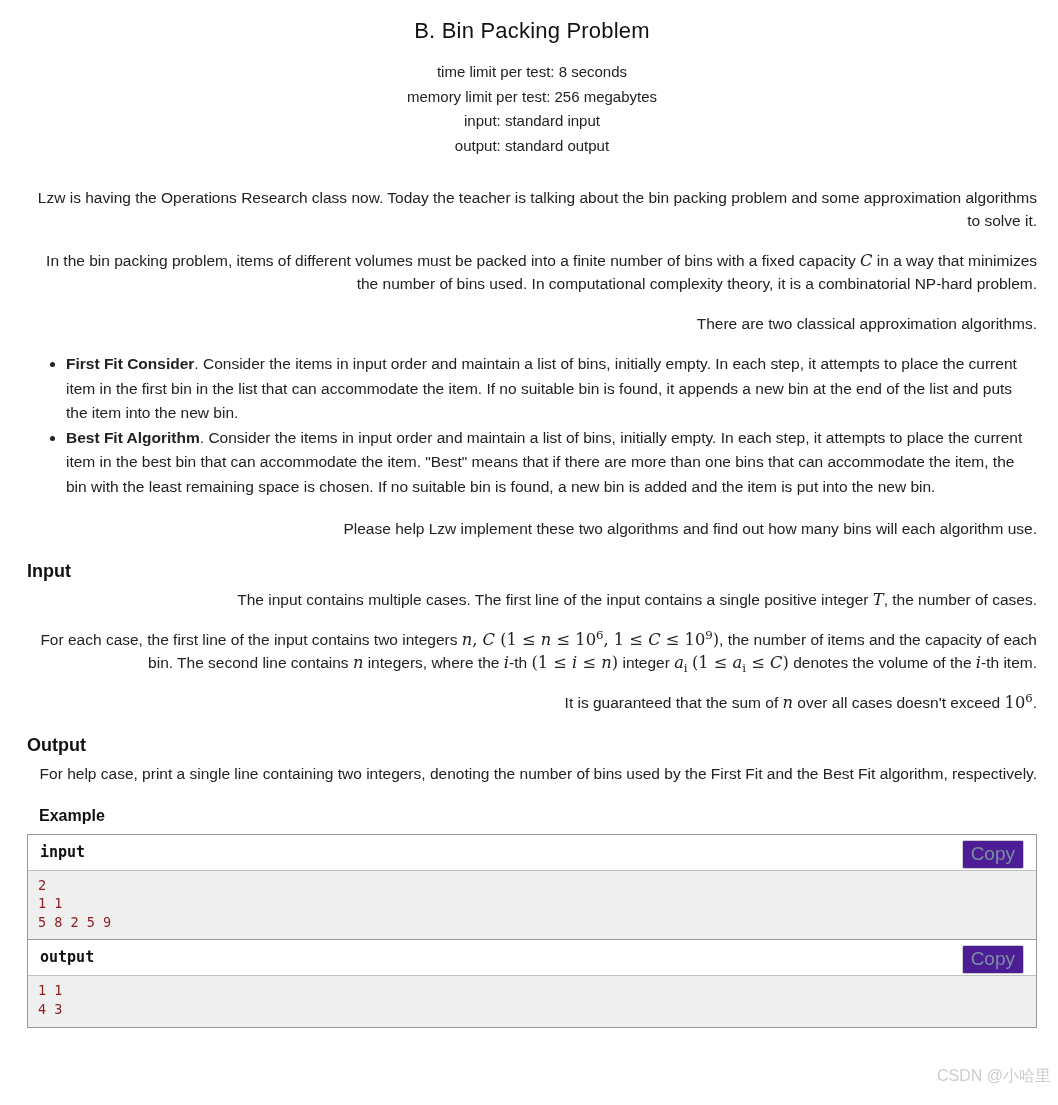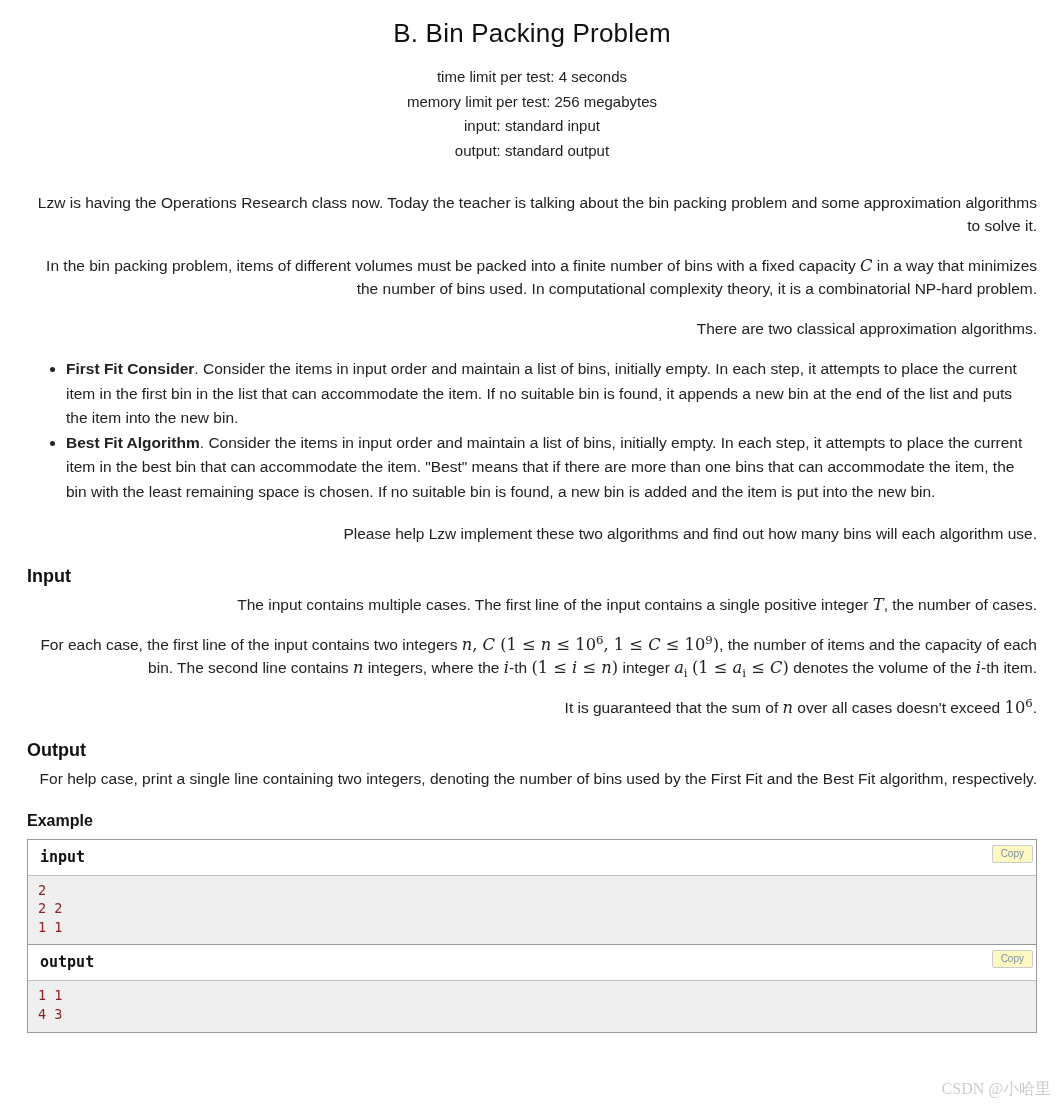--- a/index.html
+++ b/index.html
@@ -13,71 +13,71 @@
     --watermark:#cccccc;
   }
   html,body{margin:0;padding:0;}
   body{
     width:1058px;height:1105px;position:relative;overflow:hidden;
     background:#ffffff;color:var(--body-text);
     font-family:"Liberation Sans",sans-serif;
   }
   .page{padding:18px 21px 0 27px;}
   .title{
-    text-align:center;font-size:26px;font-weight:400;color:#111;
+    text-align:center;font-size:22px;font-weight:400;color:#111;
     margin:0 0 16px 0;letter-spacing:.2px;
   }
   .meta{
     text-align:center;font-size:15px;line-height:24.5px;margin-bottom:28px;
   }
   .meta div{white-space:nowrap;}
   p.body-p{font-size:15.5px;line-height:23px;margin:0 0 17px 0;text-align:right;}
   ul.bullets{margin:0 0 17px 0;padding-left:39px;}
   ul.bullets li{font-size:15.5px;line-height:24.6px;}
   h2.section-h{font-size:18px;font-weight:700;margin:21px 0 6px 0;color:#111;}
-  h3.example-h{font-size:16px;font-weight:700;margin:22px 0 9px 0;color:#111;}
+  h3.example-h{font-size:16px;font-weight:700;margin:22px 0 9px 12px;color:#111;}
   .math{font-family:"DejaVu Serif",serif;font-size:1.05em;}
   .math em{font-style:italic;font-family:inherit;}
   .math sup{font-size:.72em;line-height:0;}
   .math sub{font-size:.72em;line-height:0;}
   .sample{border:1px solid var(--sample-border);margin-bottom:6px;}
   .sample-section + .sample-section{border-top:1px solid var(--sample-border);}
   .sample-header{
     position:relative;background:#fff;padding:8px 12px 9px 12px;
     font-family:"DejaVu Sans Mono",monospace;font-weight:700;font-size:15px;color:#111;
   }
   .copy-btn{
-    position:absolute;top:5px;right:3px;
-    background:#fef9c3;border:1px solid var(--copy-border);border-radius:2px;
+    position:absolute;top:5px;right:12px;
+    background:#4c1d95;border:1px solid var(--copy-border);border-radius:2px;
     color:var(--copy-text);font-family:"Liberation Sans",sans-serif;
-    font-size:10px;padding:2px 8px 3px 8px;cursor:pointer;
+    font-size:19px;padding:2px 8px 3px 8px;cursor:pointer;
   }
   .sample-pre{
     margin:0;background:var(--sample-bg);
     border-top:1px solid var(--sample-divider);
     padding:5px 10px 8px 10px;
     font-family:"DejaVu Sans Mono",monospace;font-size:13.5px;line-height:18.6px;
     color:var(--sample-text);
   }
   .watermark{
-    position:absolute;right:7px;bottom:5px;
+    position:absolute;right:7px;bottom:18px;
     color:var(--watermark);font-size:16px;
-    font-family:Liberation Serif, serif;
+    font-family:Liberation Sans, sans-serif;
     text-align:right;
   }
 </style>
 </head>
 <body>
 
 <div class="page">
 
   <h1 class="title">B. Bin Packing Problem</h1>
 
   <div class="meta">
-      <div>time limit per test: 4 seconds</div>
+      <div>time limit per test: 8 seconds</div>
       <div>memory limit per test: 256 megabytes</div>
       <div>input: standard input</div>
       <div>output: standard output</div>
     </div>
 
   <p class="body-p">Lzw is having the Operations Research class now. Today the teacher is talking about the bin packing problem and some approximation algorithms to solve it.</p>
   <p class="body-p">In the bin packing problem, items of different volumes must be packed into a finite number of bins with a fixed capacity <span class="math"><em>C</em></span> in a way that minimizes the number of bins used. In computational complexity theory, it is a combinatorial NP-hard problem.</p>
   <p class="body-p">There are two classical approximation algorithms.</p>
 
   <ul class="bullets">
@@ -96,21 +96,21 @@
   <p class="body-p">For help case, print a single line containing two integers, denoting the number of bins used by the First Fit and the Best Fit algorithm, respectively.</p>
 
   <h3 class="example-h">Example</h3>
 
   <div class="sample">
     <div class="sample-section">
       <div class="sample-header">
         <span>input</span>
         <button class="copy-btn">Copy</button>
       </div>
-      <pre class="sample-pre"><div>2</div><div>2 2</div><div>1 1</div></pre>
+      <pre class="sample-pre"><div>2</div><div>1 1</div><div>5 8 2 5 9</div></pre>
     </div>
     <div class="sample-section">
       <div class="sample-header">
         <span>output</span>
         <button class="copy-btn">Copy</button>
       </div>
       <pre class="sample-pre"><div>1 1</div><div>4 3</div></pre>
     </div>
   </div>
 

